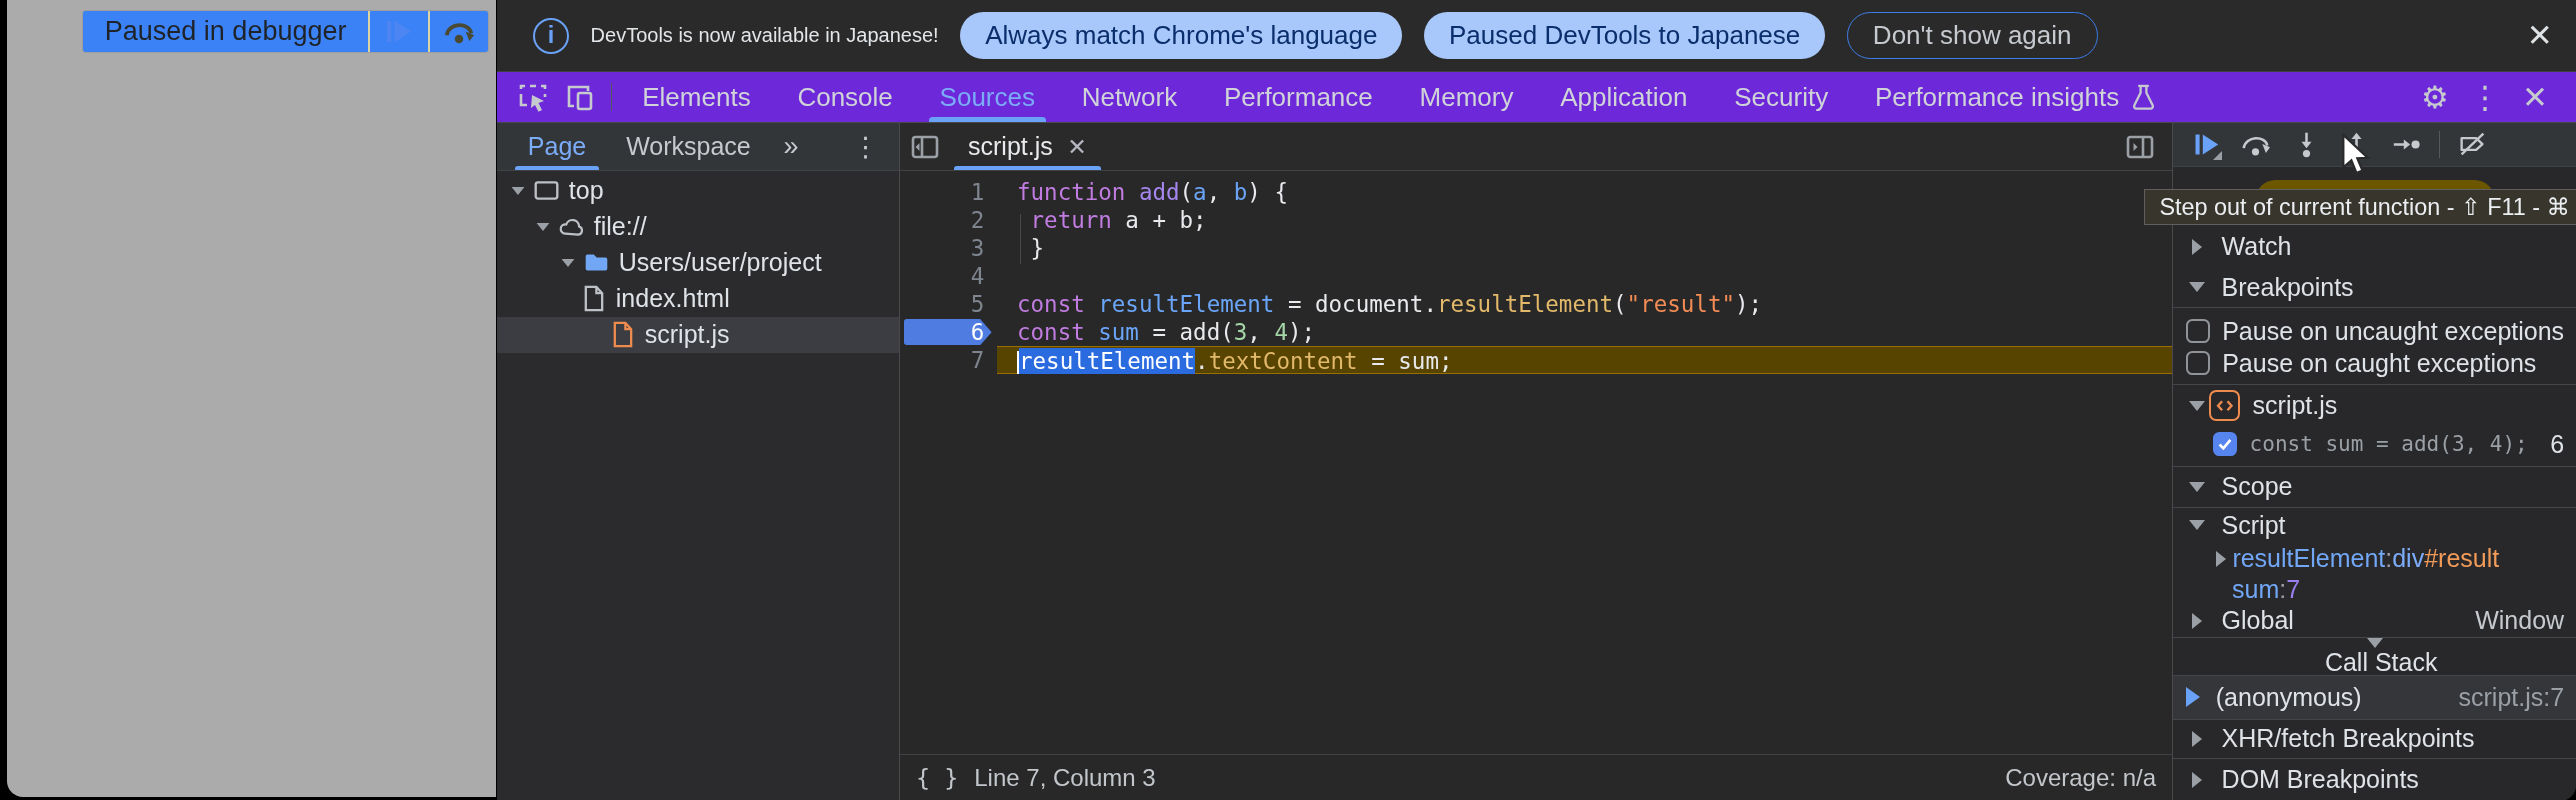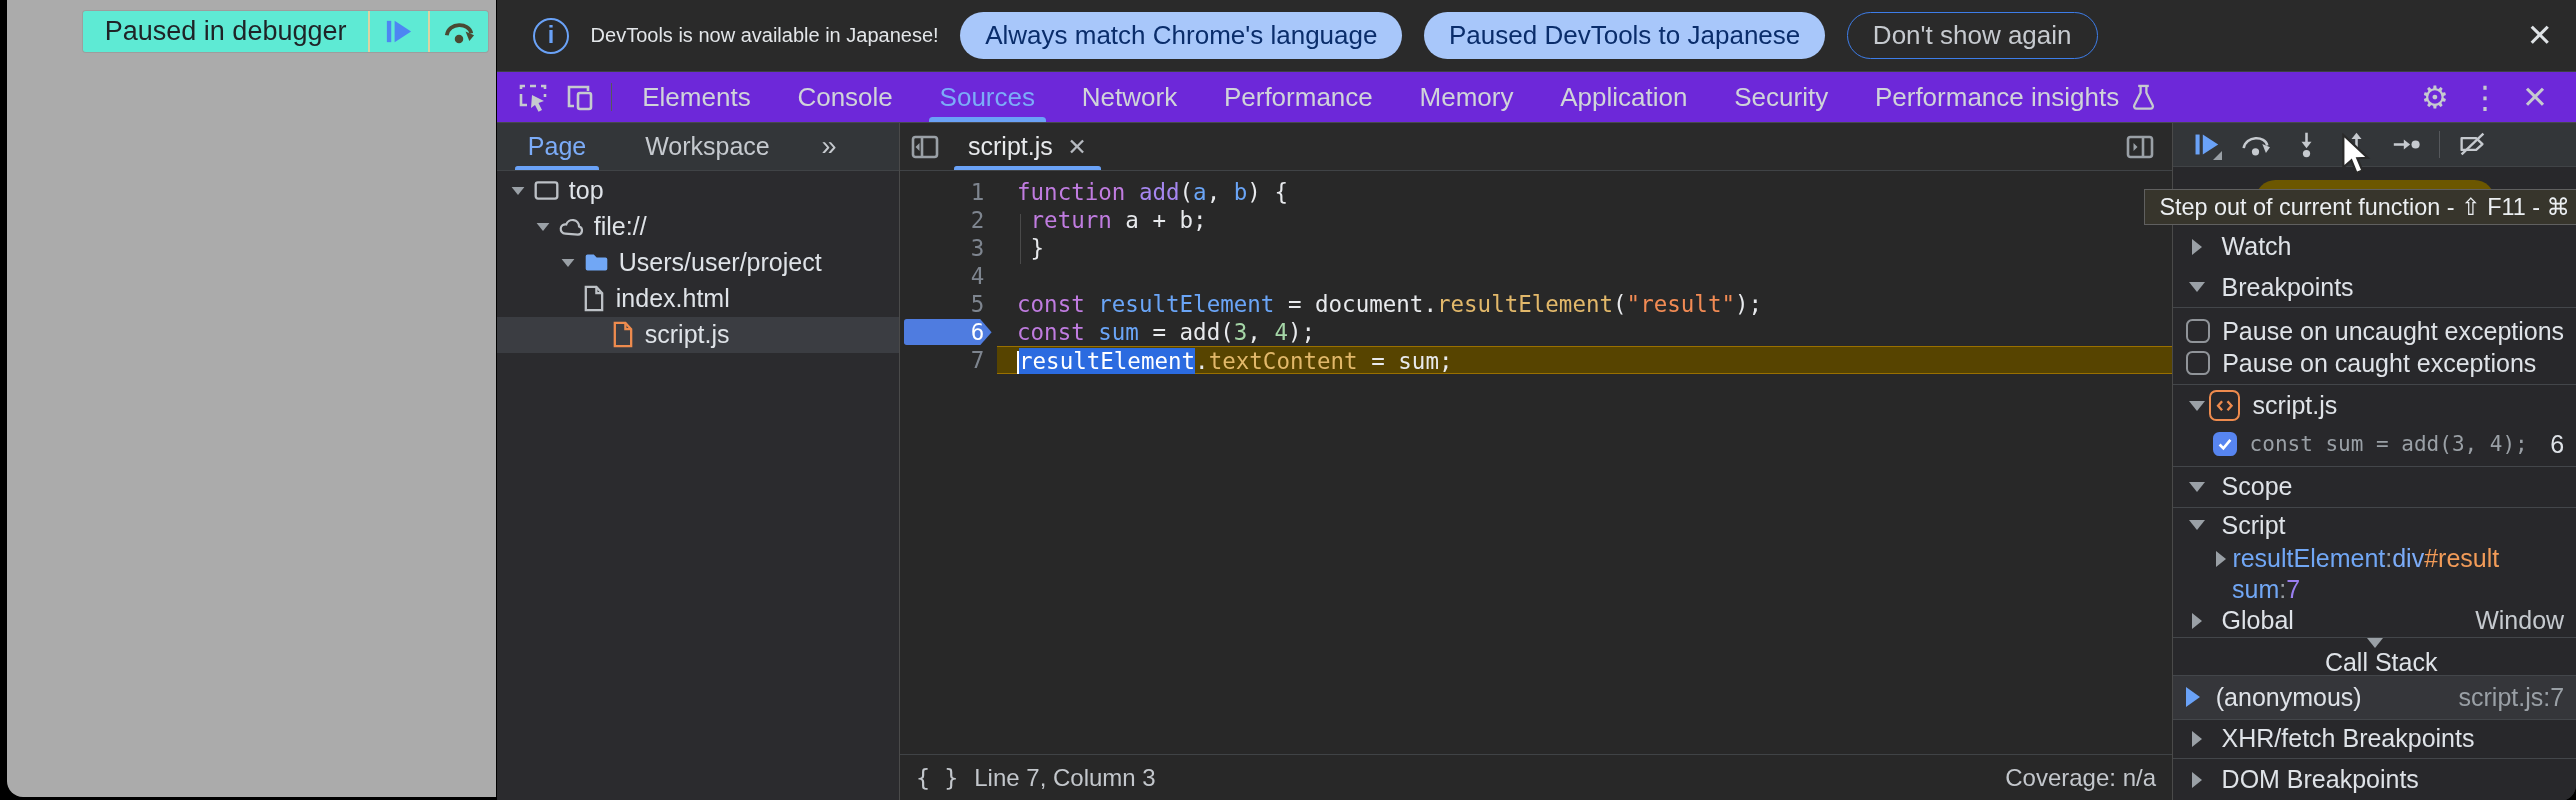--- a/index.html
+++ b/index.html
@@ -4,21 +4,21 @@
 <style>
   * { margin:0; padding:0; box-sizing:border-box; }
   html,body { background:#000; }
   body { font-family:"Liberation Sans", sans-serif; }
   .screen { position:relative; width:2576px; height:801px; background:#000; overflow:hidden; }
 
   
   .page { position:absolute; left:7.2px; top:0; width:489px; height:797px; background:#ababab;
           border-bottom-left-radius:16px; }
   .paused-bar { position:absolute; left:76px; top:10.8px; height:41px; display:flex; align-items:stretch;
-          background:#5eead4; border-radius:2.7px; box-shadow:0 0 0 0.9px rgba(0,0,0,0.08); }
+          background:#3b82f6; border-radius:2.7px; box-shadow:0 0 0 0.9px rgba(0,0,0,0.08); }
   .paused-text { display:flex; align-items:center; padding:0 21.6px; font-size:27px; color:#1f2327; }
   .pb-sep { width:1.8px; background:#dbd4a4; }
   .pb-btn { width:58px; display:flex; align-items:center; justify-content:center; cursor:pointer; }
 
   
   .devtools { position:absolute; left:497px; top:0; width:2079px; height:801px; background:#282828;
           border-bottom-right-radius:16px; display:flex; flex-direction:column; overflow:hidden; }
 
   .infobar { height:72px; flex:none; background:#2a2a2a; display:flex; align-items:center; gap:21.6px;
           padding:0 36px; border-bottom:0.9px solid #3c4043; position:relative; }
@@ -41,21 +41,21 @@
           border-radius:3.6px 3.6px 0 0; background:#6aa2f7; }
   .tb-right { margin-left:auto; display:flex; align-items:center; padding-right:16px; }
   .tb-right .tb-icon { width:50px; font-size:31px; }
 
   .main { flex:1; display:flex; min-height:0; }
 
   
   .nav { width:403px; flex:none; display:flex; flex-direction:column; background:#2b2b2e;
           border-right:0.9px solid #4a4a4a; }
   .navtabs { height:48px; flex:none; background:#333639; border-bottom:0.9px solid #404346;
-          display:flex; align-items:stretch; padding-left:10.8px;gap:19px; }
+          display:flex; align-items:stretch; padding-left:10.8px; }
   .navtab { position:relative; padding:0 20px; display:flex; align-items:center; font-size:25px;
           color:#c6cacf; cursor:pointer; }
   .navtab.active { color:#7cacf8; }
   .navtab.active::after { content:""; position:absolute; left:7.2px; right:7.2px; bottom:0; height:4.5px;
           border-radius:2.7px 2.7px 0 0; background:#6aa2f7; }
   .nav-more { display:flex; align-items:center; font-size:27px; color:#c6cacf; padding:0 12.6px; cursor:pointer; }
   .nav-kebab { margin-left:auto; display:flex; align-items:center; font-size:27px; color:#c6cacf;
           padding:0 20px; cursor:pointer; }
   .tree { flex:1; padding-top:1.8px; }
   .tree-row { height:36px; display:flex; align-items:center; font-size:25px; color:#dfe3e8; cursor:pointer; }

